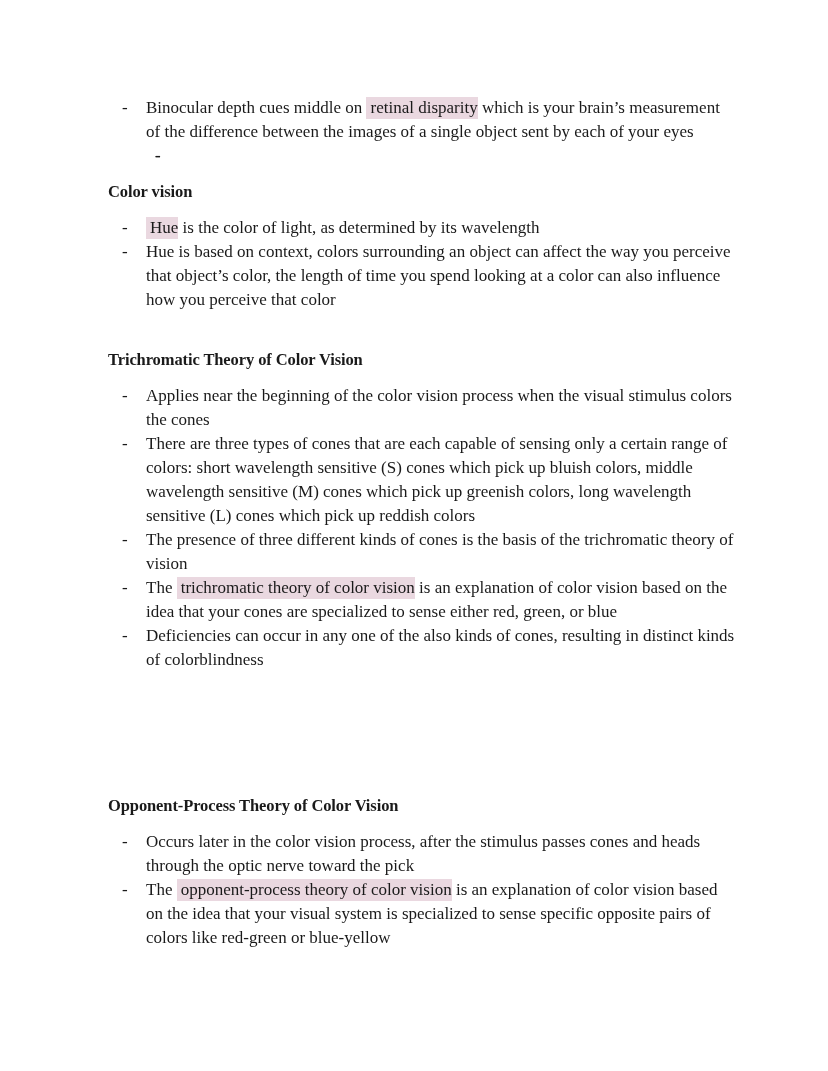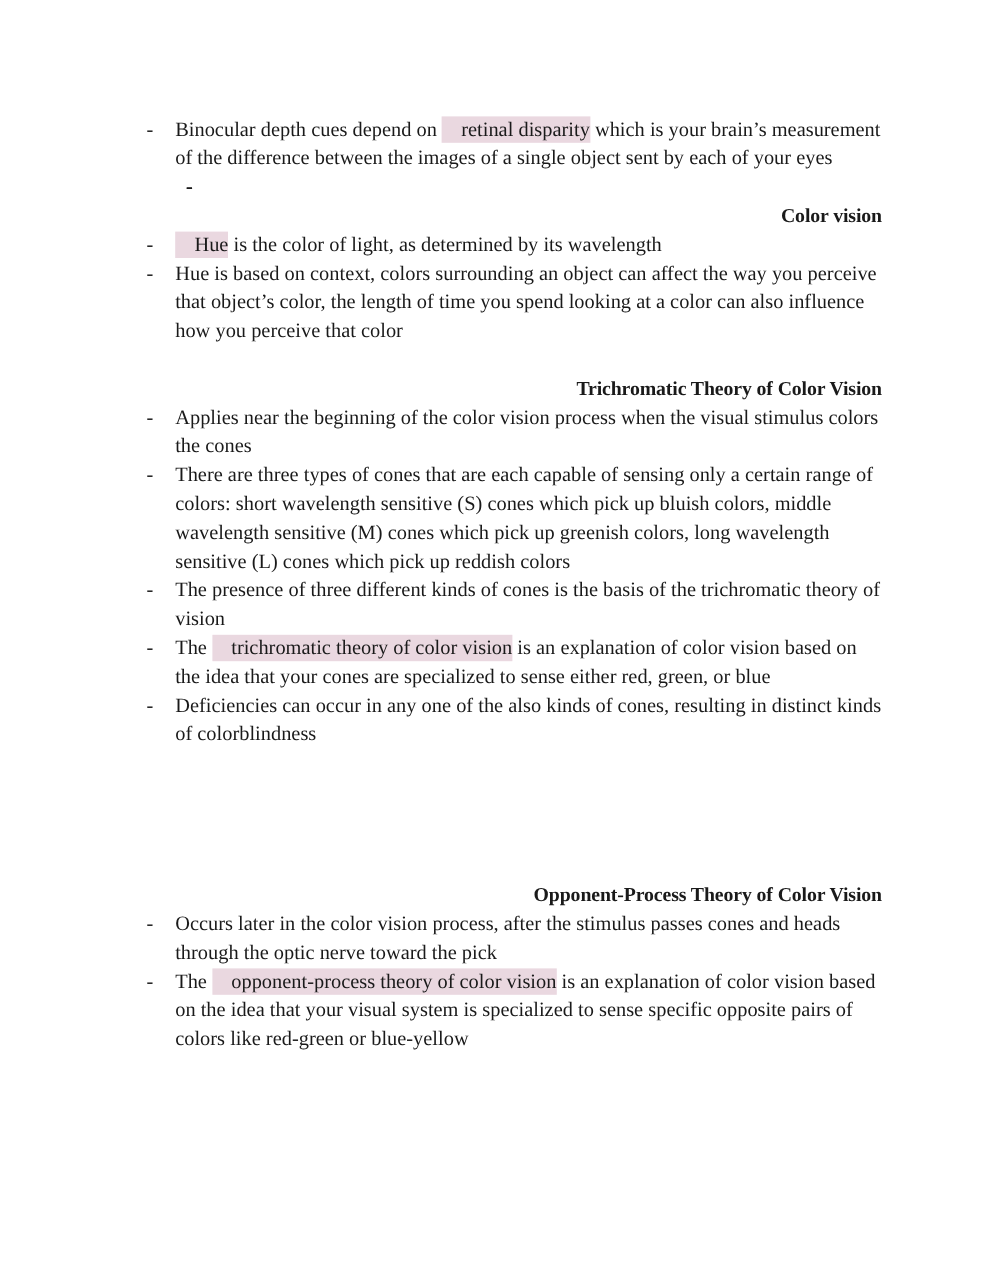--- a/index.html
+++ b/index.html
@@ -22,23 +22,22 @@
     padding: 96px 93px 0 96px;
     background: #ffffff;
     overflow: hidden;
   }
 
   
   .heading {
     font-weight: bold;
     font-size: 16.5px;
     line-height: 24px;
-    margin: 0;
+    margin: 12px;
     letter-spacing: -0.1px;
-    text-align: right;
   }
 
   
   .list {
     margin: 0;
     padding: 0;
     list-style: none;
   }
   .bullet {
     position: relative;
@@ -69,40 +68,40 @@
     line-height: 24px;
     color: #1a1a1a;
   }
   .btext {
     display: block;
   }
 
   
   .hl {
     background-color: #ead8e0;
-    padding: 1px 0 2px 16px;
+    padding: 1px 0 2px 4px;
     box-decoration-break: clone;
     font-family: Liberation Serif, serif;
     -webkit-box-decoration-break: clone;
   }
 
   
   .sec-gap { height: 24px; }
   .big-gap { height: 110px; }
 </style>
 </head>
 <body>
 
 <div class="page">
   <div id="content">
       <section class="section">
         <ul class="list">
           <li class="bullet lvl1">
             <span class="dash">-</span>
-            <span class="btext"><span>Binocular depth cues depend on </span><span class="hl">retinal disparity</span><span> which is your brain’s measurement of the difference between the images of a single object sent by each of your eyes</span></span>
+            <span class="btext"><span>Binocular depth cues middle on </span><span class="hl">retinal disparity</span><span> which is your brain’s measurement of the difference between the images of a single object sent by each of your eyes</span></span>
           </li>
           <li class="bullet lvl2">
             <span class="dash">-</span>
           </li>
           <li class="bullet lvl2">
             <span class="dash">-</span>
           </li>
         </ul>
       </section>
       <div class="sec-gap"></div>

